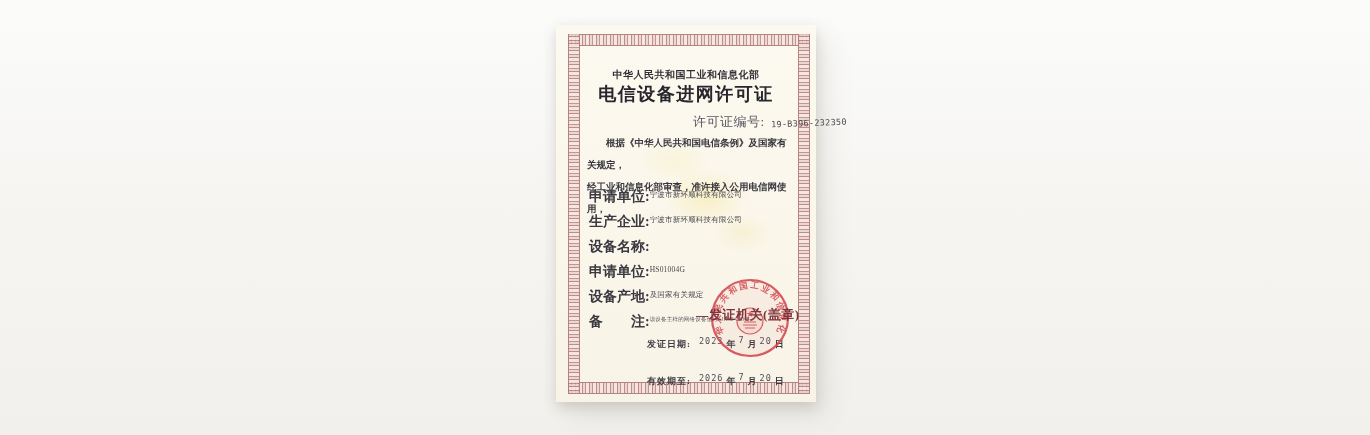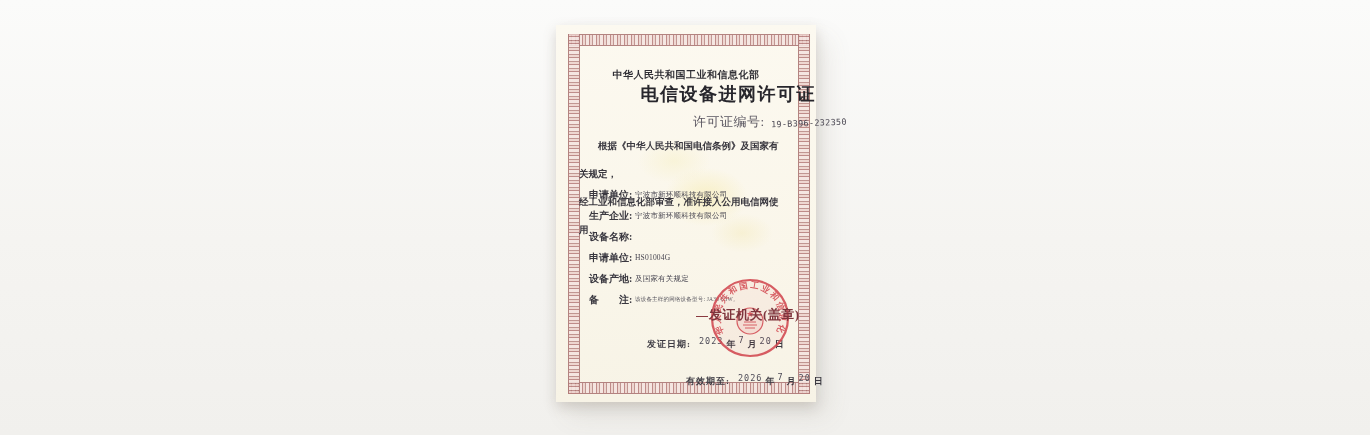--- a/index.html
+++ b/index.html
@@ -36,53 +36,53 @@
     border-left:1px solid #b07d7b;border-right:1px solid #b07d7b;
   }
   .band.top{top:9px;} .band.bottom{bottom:8px;}
   .band.left{left:12px;} .band.right{right:6px;}
   
   .ministry{
     position:absolute;top:43px;left:0;width:100%;text-align:center;
     font-size:10px;font-weight:bold;color:#2f2e34;letter-spacing:0.5px;
   }
   .cert-title{
-    position:absolute;top:57px;left:0;width:100%;text-align:right;
+    position:absolute;top:57px;left:0;width:100%;text-align:center;
     font-size:18px;font-weight:bold;color:#27262c;letter-spacing:1.5px;
   }
   .license-row{position:absolute;top:87px;left:137px;white-space:nowrap;}
   .license-label{font-size:13px;color:#5a5660;letter-spacing:0.5px;}
   .license-number{
     display:inline-block;font-family:"DejaVu Sans Mono",monospace;
     font-size:8.5px;color:#4d4a55;letter-spacing:0.3px;
     transform:rotate(-2deg);margin-left:2px;
   }
   
-  .body-par{position:absolute;top:107px;left:23px;width:203px;
-    font-size:9.5px;font-weight:600;line-height:28px;color:#38363e;}
+  .body-par{position:absolute;top:107px;left:31px;width:203px;
+    font-size:9.5px;font-weight:600;line-height:22px;color:#38363e;}
   .body-par .l1{text-indent:19px;}
   
   .fields{position:absolute;top:163px;left:33px;width:205px;}
   .frow{display:flex;align-items:flex-start;margin-bottom:7px;min-height:10.5px;}
-  .flabel{flex:0 0 46px;font-size:10px;font-weight:bold;color:#3a3840;white-space:nowrap;}
+  .flabel{flex:0 0 46px;font-size:14px;font-weight:bold;color:#3a3840;white-space:nowrap;}
   .fvalue{font-size:7.5px;color:#474550;padding-top:1.5px;letter-spacing:0.2px;}
   .frow.remark .fvalue{font-size:5.5px;color:#5a5860;padding-top:3px;}
   
   .issuer-label{
     position:absolute;left:140px;top:281px;z-index:3;
     font-size:13px;font-weight:bold;color:#7e343c;letter-spacing:0.5px;white-space:nowrap;
   }
   .issuer-label::before{
     content:"";display:inline-block;width:12px;height:1px;background:#8a3a40;
     vertical-align:middle;margin-right:1px;
   }
   .stamp-svg{position:absolute;left:152px;top:251px;z-index:2;opacity:0.88;}
   
   .date-row{position:absolute;left:91px;white-space:nowrap;}
-  .date-row.issue{top:308px;} .date-row.expiry{top:345px;margin-left:39px;}
+  .date-row.issue{top:308px;} .date-row.expiry{top:345px;}
   .dlabel{font-size:9px;font-weight:bold;color:#3c3a42;letter-spacing:1px;margin-right:8px;}
   .dnum{display:inline-block;font-family:"DejaVu Sans Mono",monospace;font-size:8.5px;
     color:#4e4c58;letter-spacing:1px;position:relative;top:-3px;}
   .dnum.mo{top:-4px;}
   .dunit{font-size:9px;font-weight:bold;color:#3c3a42;margin:0 3px;}
 </style>
 </head>
 <body>
 
 <div class="stage">

